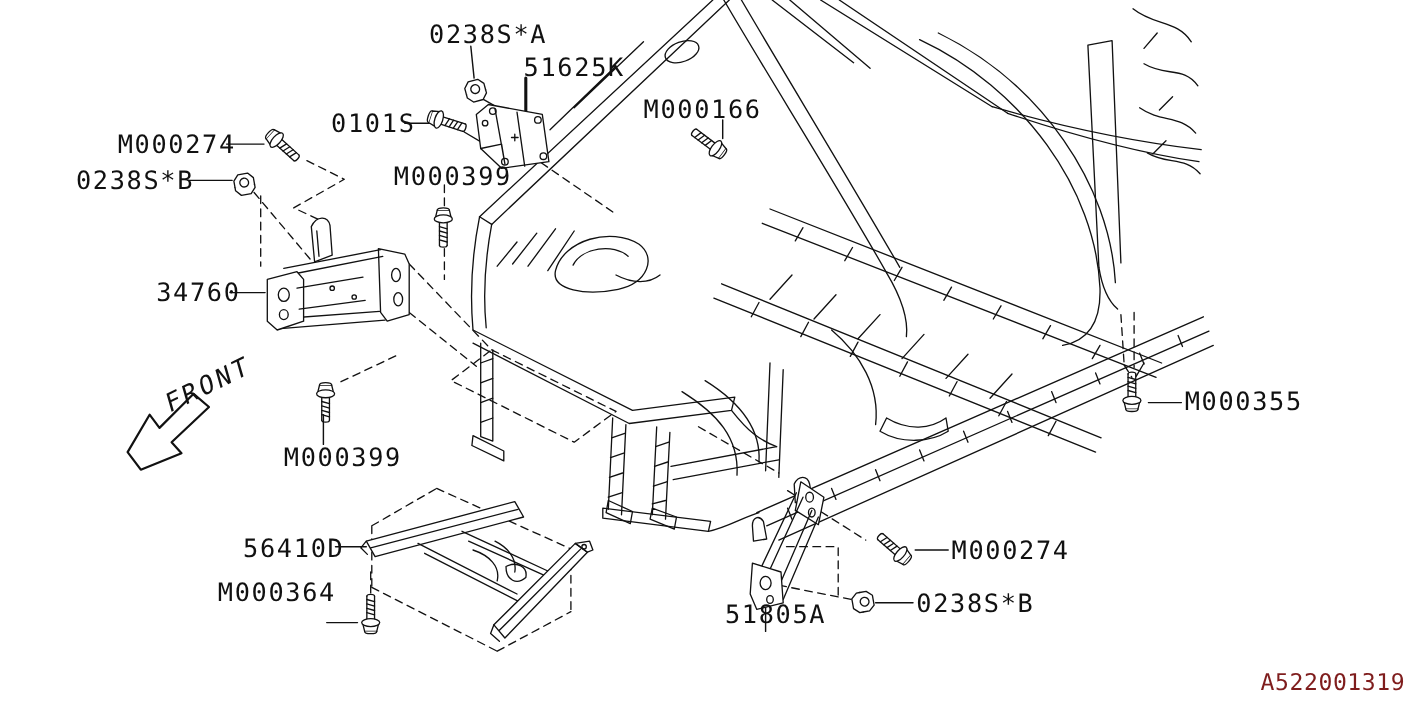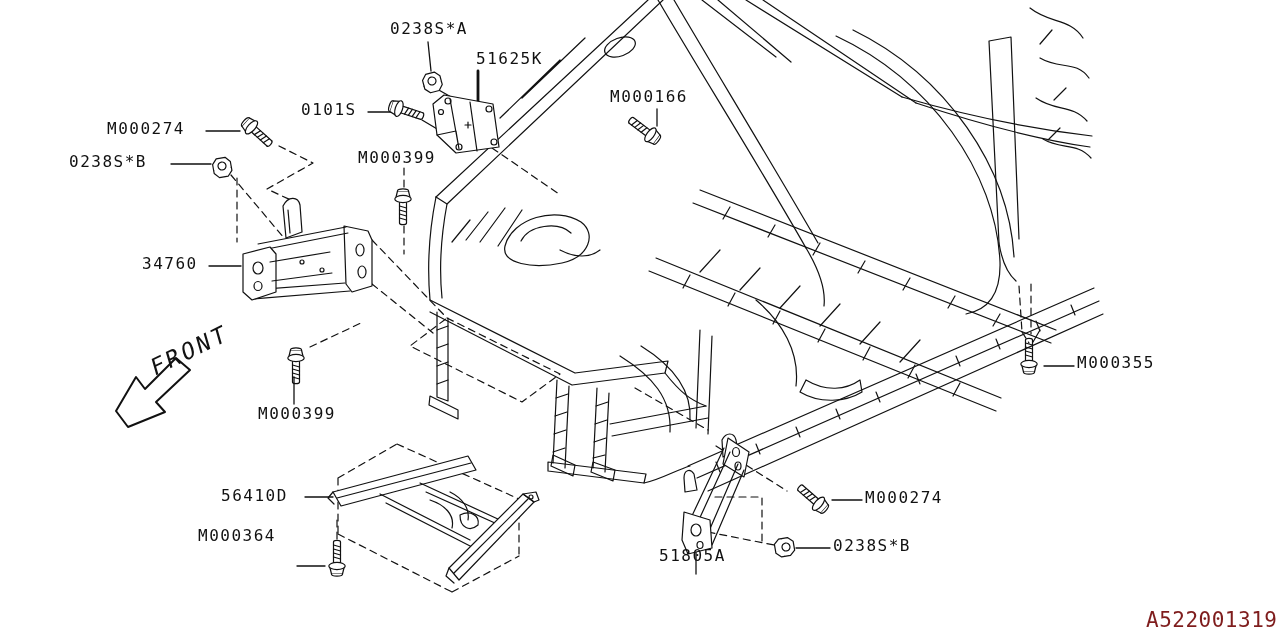--- a/index.html
+++ b/index.html
@@ -2,21 +2,21 @@
 <html><head>
 <meta charset="utf-8">
 <style>
   html,body{margin:0;padding:0;background:#fff;}
   #stage{
     position:relative;width:1280px;height:640px;background:#ffffff;
     overflow:hidden;font-family:"DejaVu Sans Mono","Liberation Mono",monospace;
   }
   #art{position:absolute;left:0;top:0;}
   .callout{
-    position:absolute;font-size:16px;line-height:1.0;color:#111;
+    position:absolute;font-size:23px;line-height:1.0;color:#111;
     letter-spacing:1.5px;white-space:nowrap;
   }
   .drawing-id{
     position:absolute;font-size:21px;line-height:1;color:#7f1d1d;
     letter-spacing:0.5px;white-space:nowrap;
   }
   .front-label{
     position:absolute;left:148px;top:356px;font-size:23px;color:#111;
     letter-spacing:3px;transform:rotate(-26deg) skewX(-10deg);
     transform-origin:0 0;white-space:nowrap;
@@ -226,21 +226,21 @@
 
       <path d="M116,411 L136,377 L145,389 L176,358 L190,370 L156,402 L165,412 L128,427 Z" fill="#fff" stroke-width="2"></path>
     </g>
   </svg>
 
   <div class="callout" style="left:390px;top:21px">0238S*A</div>
   <div class="callout" style="left:476px;top:51px">51625K</div>
   <div class="callout" style="left:301px;top:102px">0101S</div>
   <div class="callout" style="left:107px;top:121px">M000274</div>
   <div class="callout" style="left:69px;top:154px">0238S*B</div>
-  <div class="callout" style="left:610px;top:89px">M000166</div>
+  <div class="callout" style="left:585px;top:89px">M000166</div>
   <div class="callout" style="left:358px;top:150px">M000399</div>
   <div class="callout" style="left:142px;top:256px">34760</div>
   <div class="callout" style="left:258px;top:406px">M000399</div>
   <div class="callout" style="left:1077px;top:355px">M000355</div>
   <div class="callout" style="left:221px;top:488px">56410D</div>
   <div class="callout" style="left:198px;top:528px">M000364</div>
   <div class="callout" style="left:865px;top:490px">M000274</div>
   <div class="callout" style="left:833px;top:538px">0238S*B</div>
   <div class="callout" style="left:659px;top:548px">51805A</div>
 

